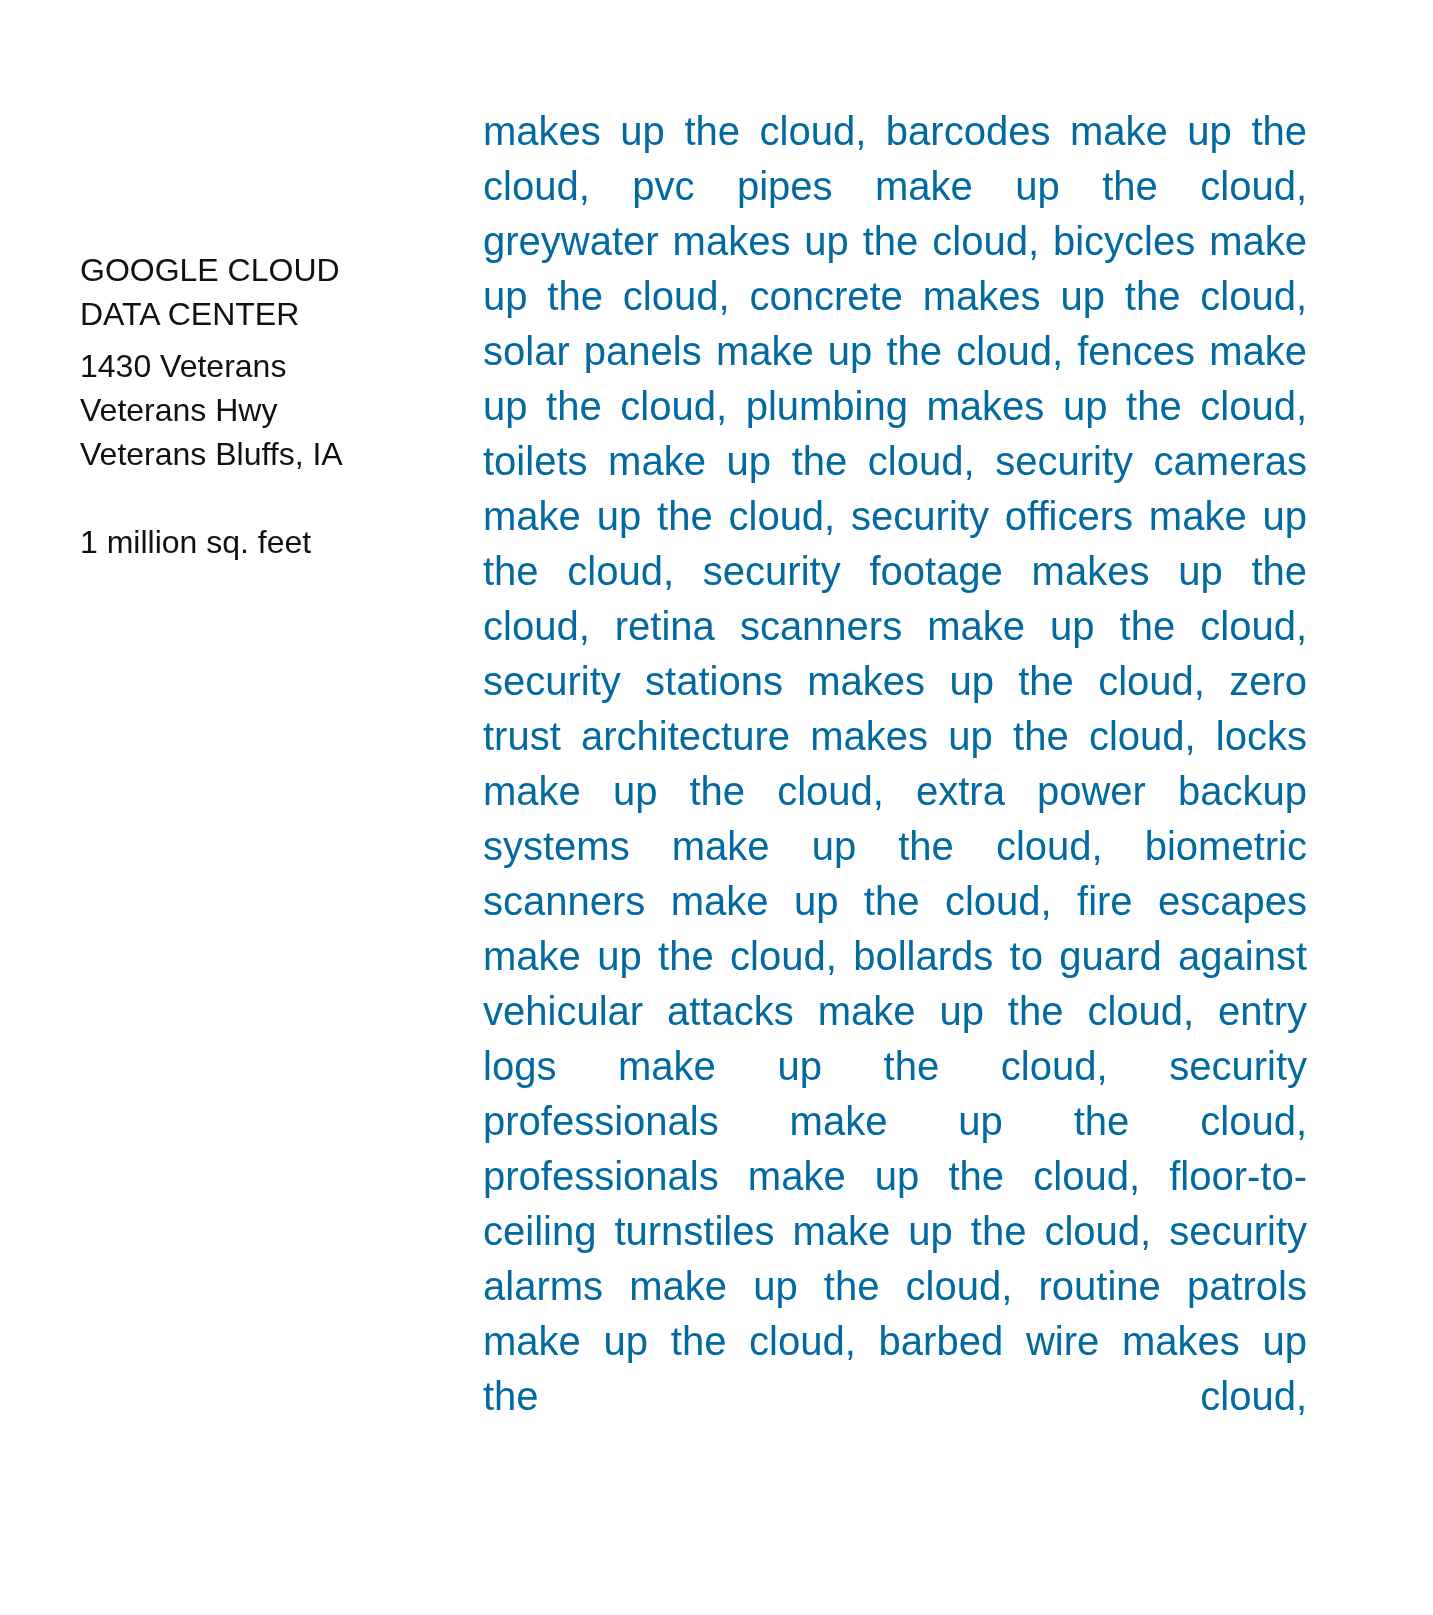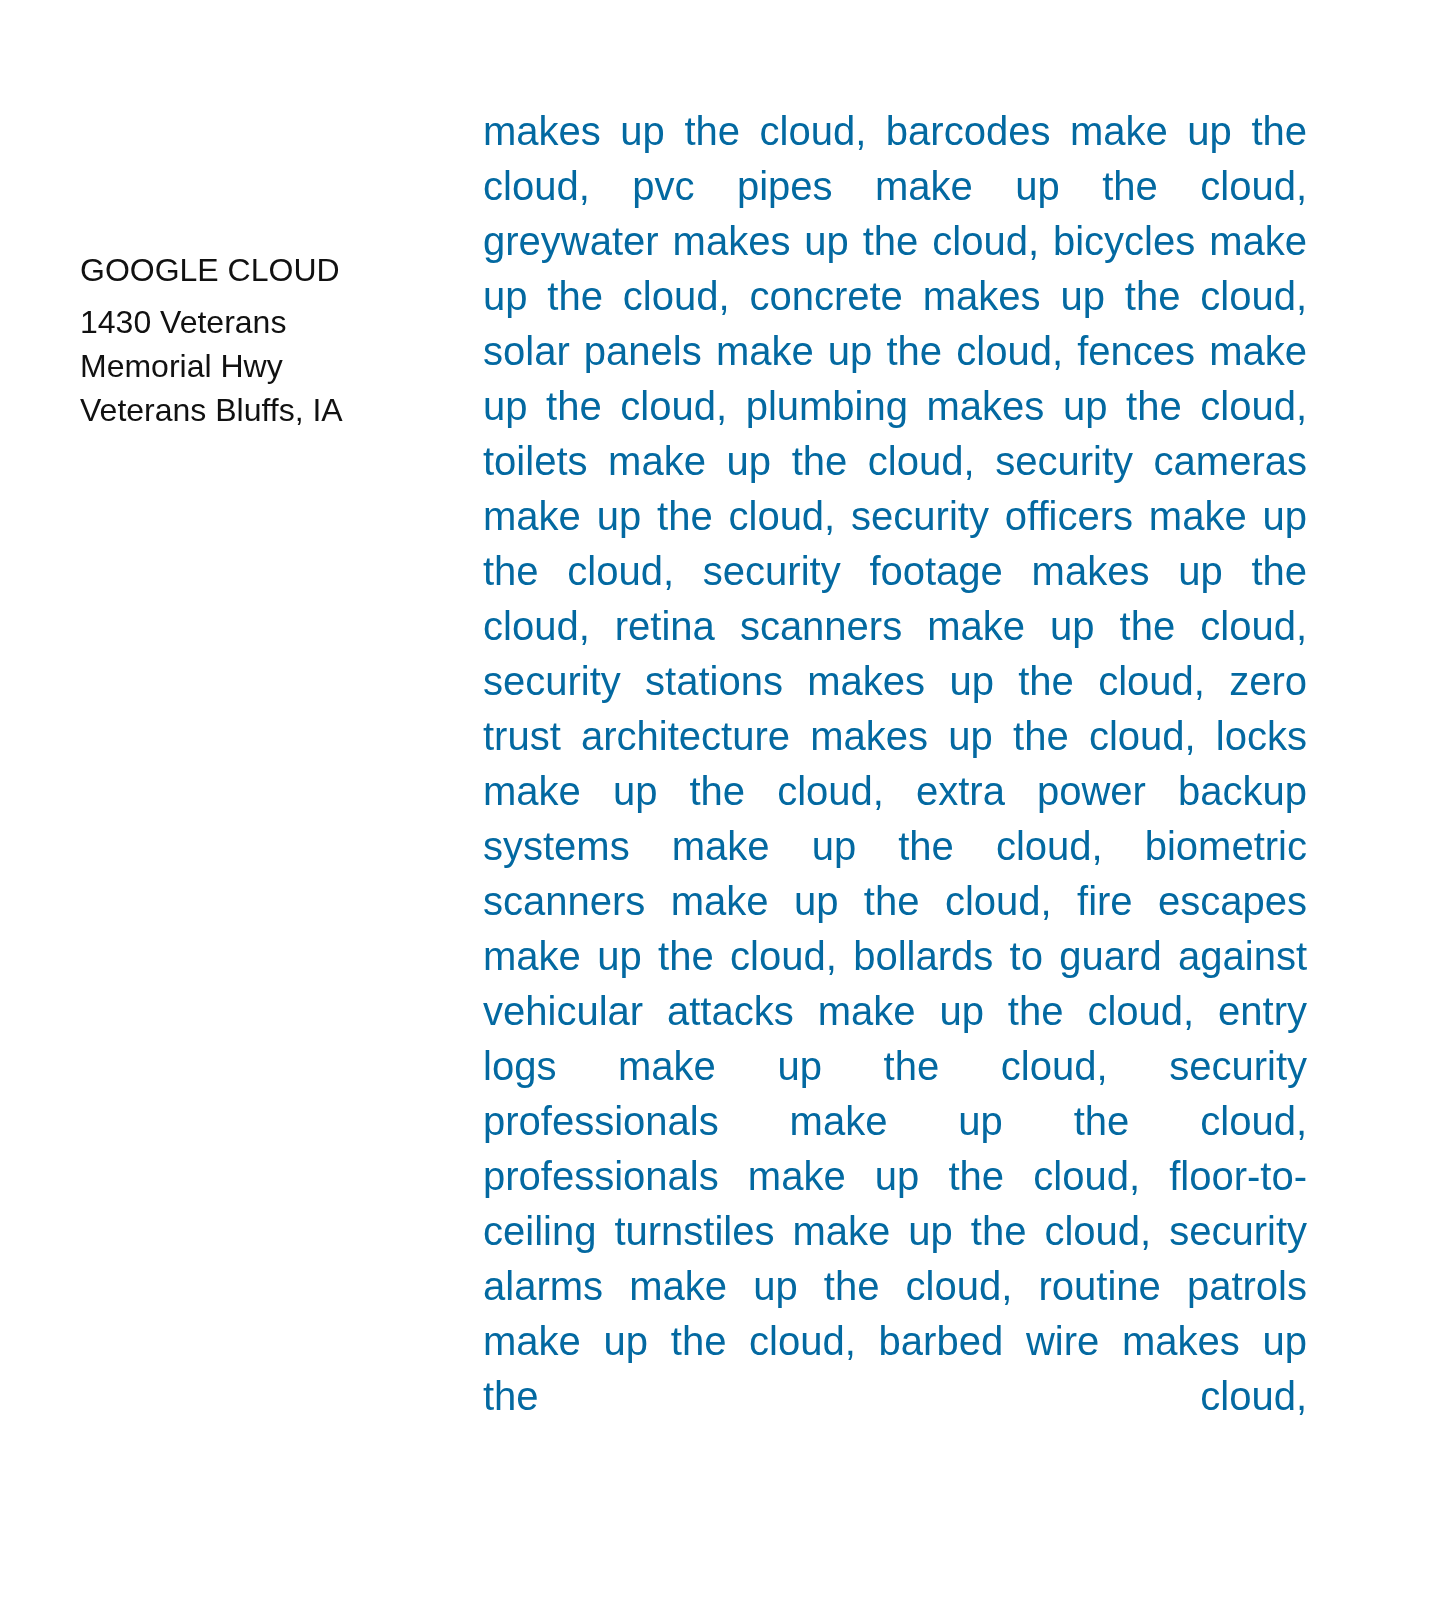--- a/index.html
+++ b/index.html
@@ -40,23 +40,25 @@
   }
 </style>
 </head>
 <body>
 
 <div class="page">
 
   <div class="sidebar">
     <div class="title-block">
       <div>GOOGLE CLOUD</div>
+      <div>DATA CENTER</div>
     </div>
     <div class="address-block">
       <div>1430 Veterans</div>
-      <div>Memorial Hwy</div>
+      <div>Veterans Hwy</div>
       <div>Veterans Bluffs, IA</div>
     </div>
+    <div class="stat-block">1 million sq. feet</div>
   </div>
 
   <p class="main-text">makes up the cloud, barcodes make up the cloud, pvc pipes make up the cloud, greywater makes up the cloud, bicycles make up the cloud, concrete makes up the cloud, solar panels make up the cloud, fences make up the cloud, plumbing makes up the cloud, toilets make up the cloud, security cameras make up the cloud, security officers make up the cloud, security footage makes up the cloud, retina scanners make up the cloud, security stations makes up the cloud, zero trust architecture makes up the cloud, locks make up the cloud, extra power backup systems make up the cloud, biometric scanners make up the cloud, fire escapes make up the cloud, bollards to guard against vehicular attacks make up the cloud, entry logs make up the cloud, security professionals make up the cloud, professionals make up the cloud, floor-to-ceiling turnstiles make up the cloud, security alarms make up the cloud, routine patrols make up the cloud, barbed wire makes up the cloud,</p>
 
 </div>
 
 </body></html>

